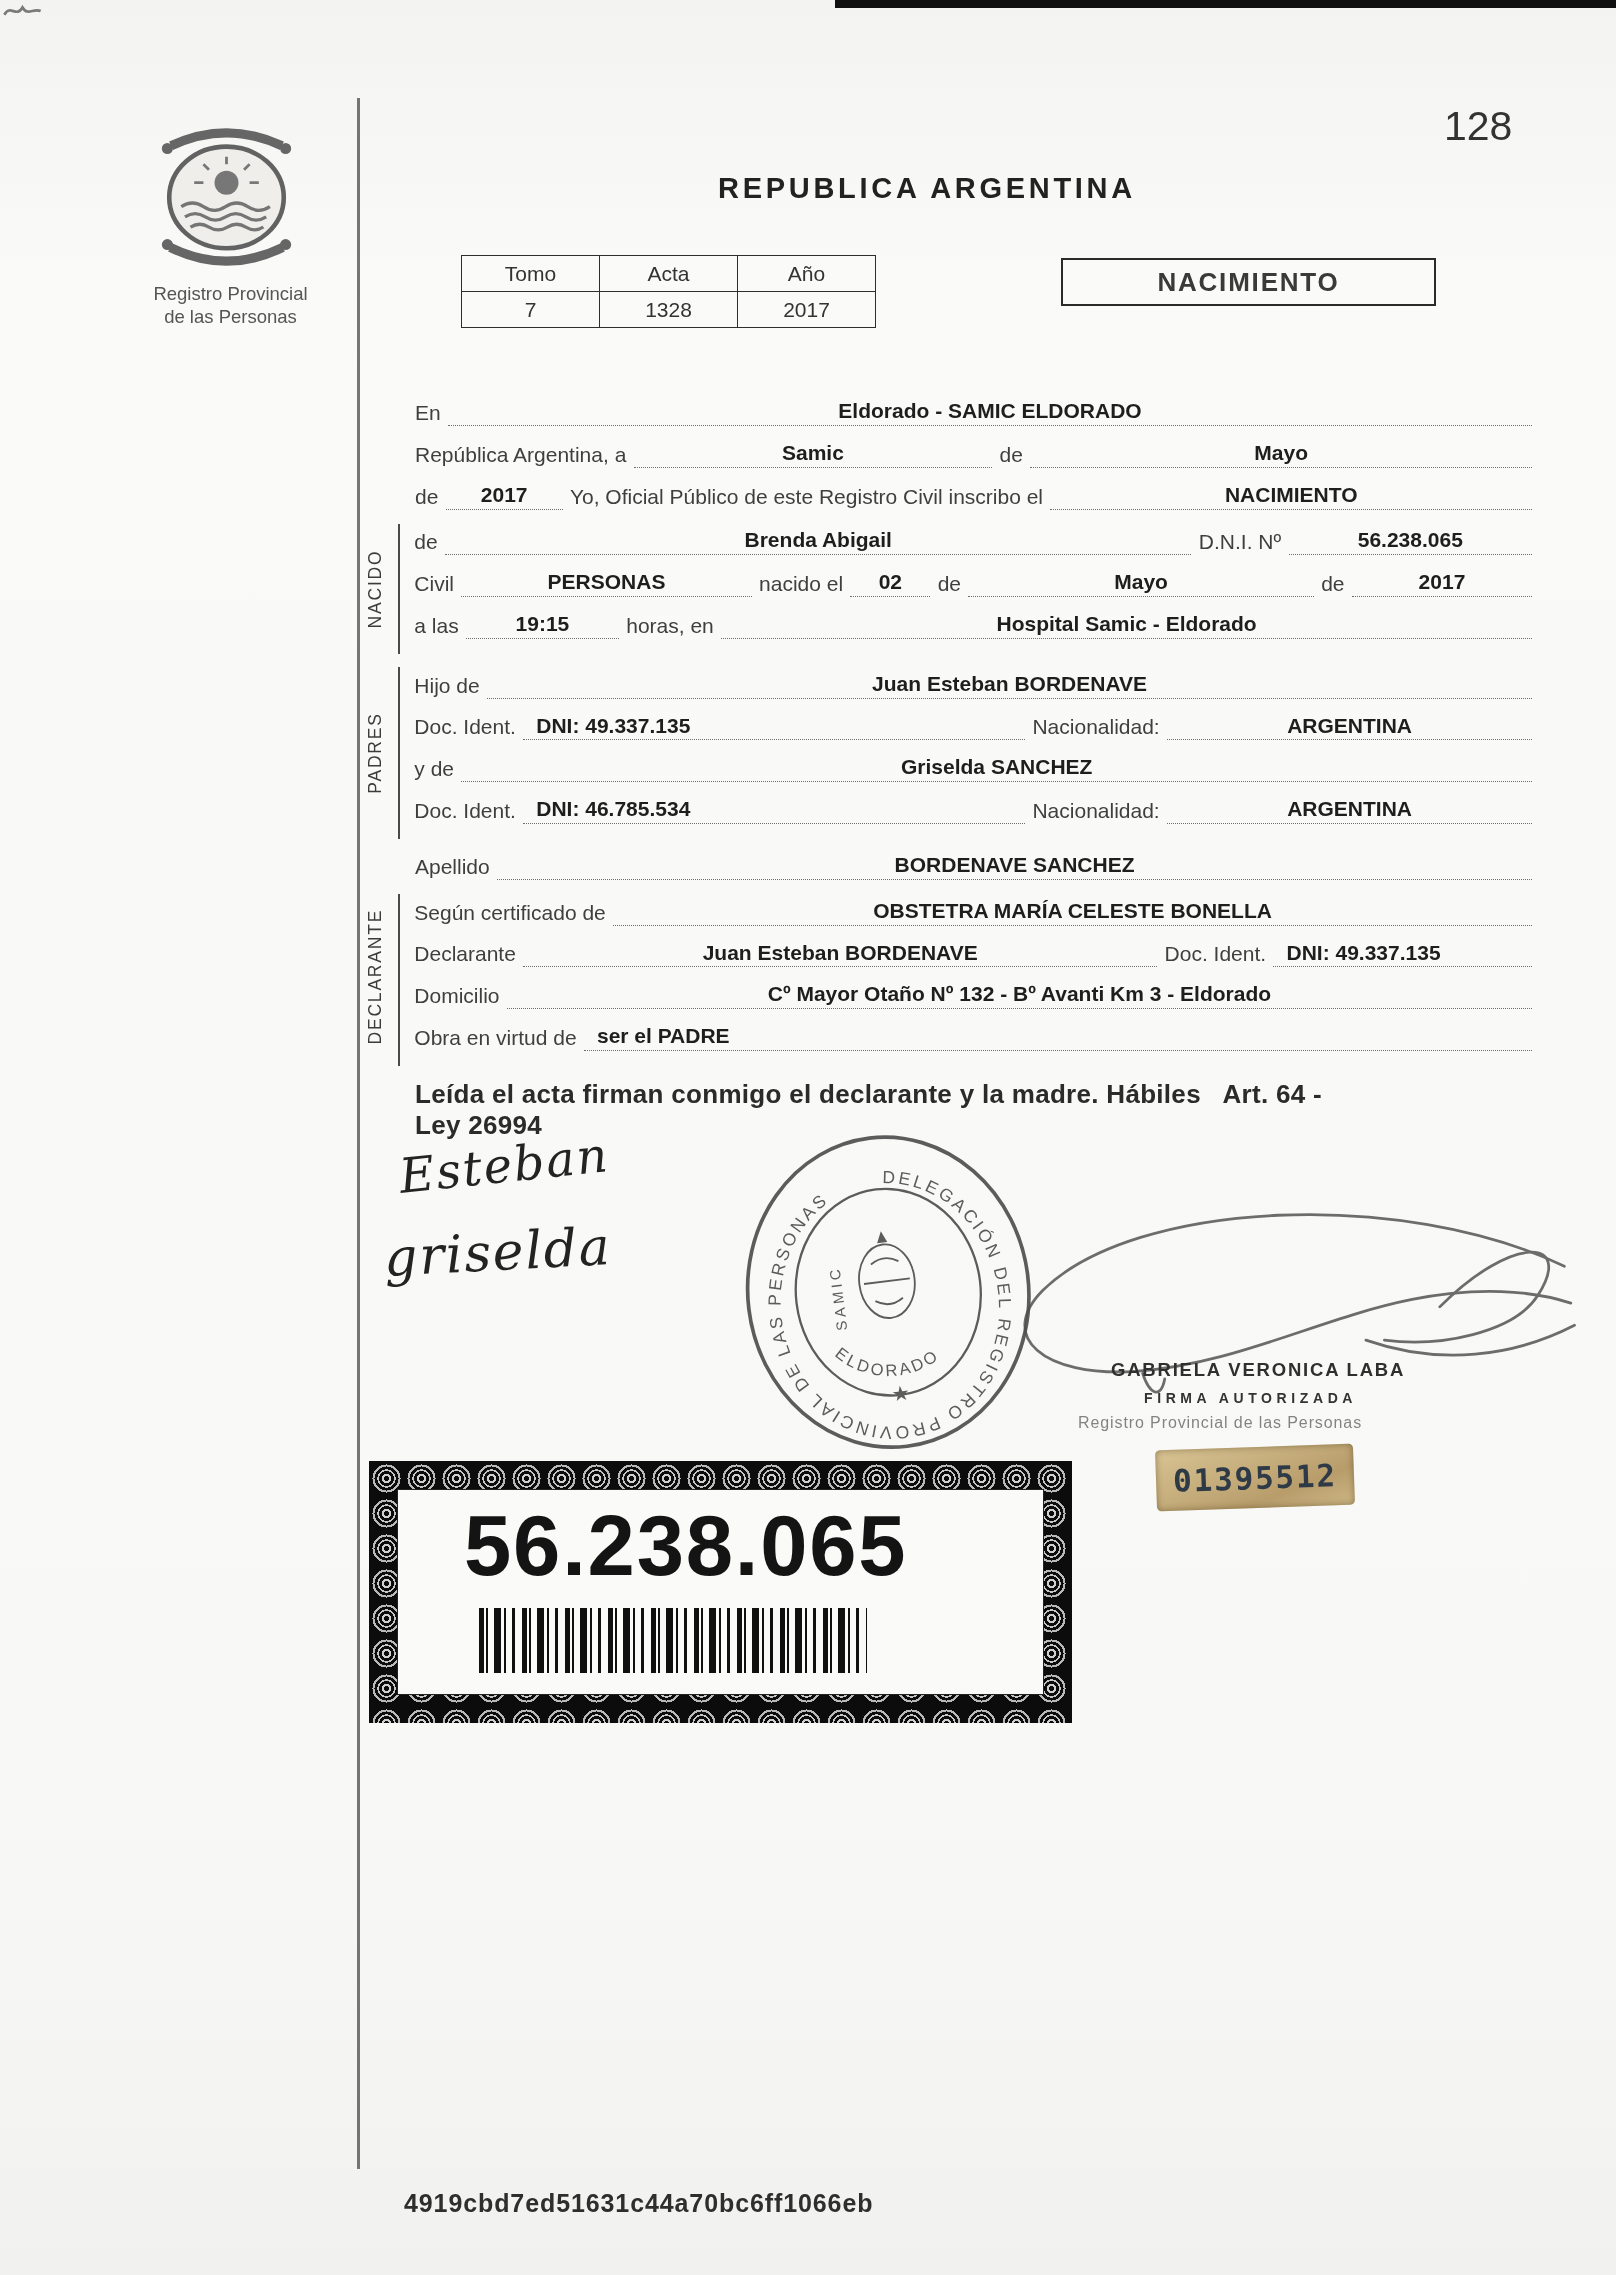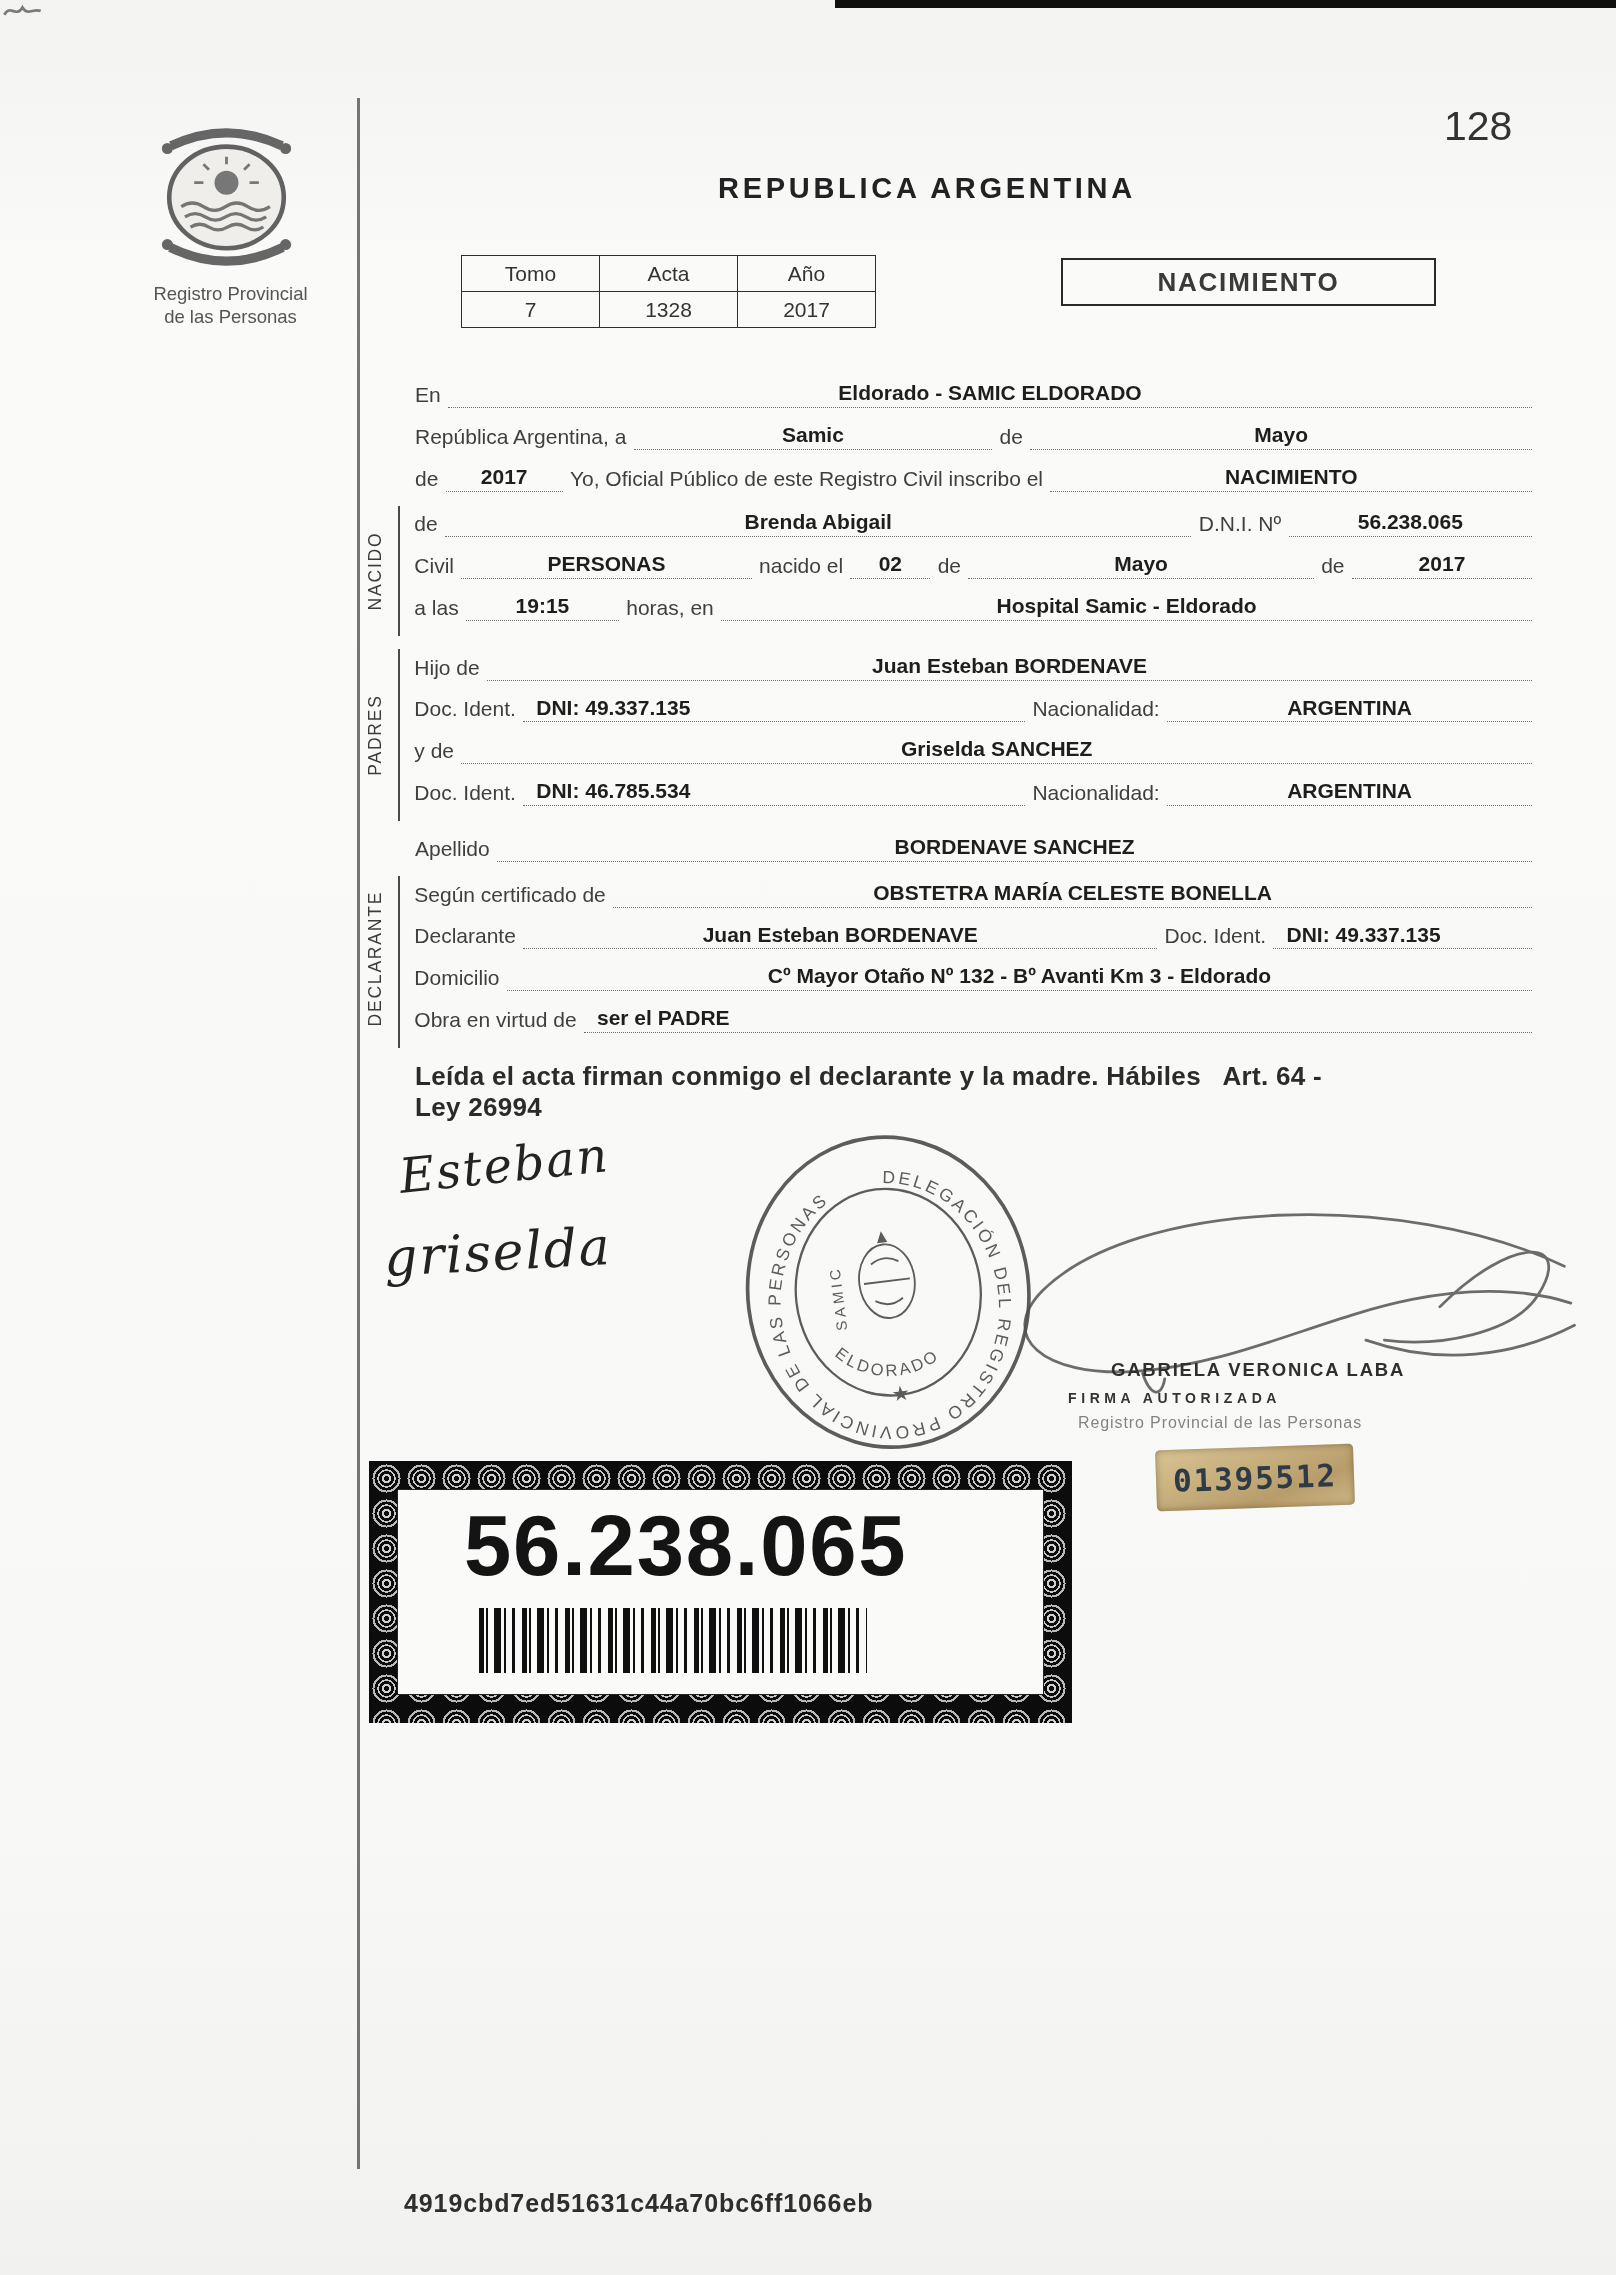--- a/index.html
+++ b/index.html
@@ -24,39 +24,39 @@
   
   #title{left:415px;top:172px;width:1024px;text-align:center;font-size:29px;font-weight:bold;letter-spacing:3.7px;color:#222;}
   
   #rectable{left:461px;top:249px;border-collapse:collapse;font-size:21px;color:#333;margin-top:6px;}
   #rectable td{border:1.8px solid #2e2e2e;width:137px;height:35px;text-align:center;padding:0;}
   
   #recbox{left:1061px;top:258px;width:371px;height:44px;border:2.8px solid #2a2a2a;
           display:flex;align-items:center;justify-content:center;
           font-size:26px;letter-spacing:1.8px;color:#3a3a3a;font-weight:600;}
   
-  #acta{left:415px;top:380px;width:1117px;}
+  #acta{left:415px;top:398px;width:1117px;}
   .row{display:flex;align-items:flex-end;gap:7.4px;margin-bottom:14px;font-size:21px;line-height:26px;color:#3f3f3f;}
   .lbl{white-space:nowrap;}
   .fill{flex:1;border-bottom:1.8px dotted #6e6e6e;text-align:center;font-weight:bold;color:#1e1e1e;
         padding:0 7.4px 0.9px;min-width:33px;white-space:nowrap;overflow:hidden;}
   .fill.left{text-align:left;padding-left:13px;}
   .section{position:relative;border-left:2.8px solid #4a4a4a;margin:5.5px 0 13px -17.5px;padding:3.7px 0 0.9px 14.8px;}
   .vlabel{position:absolute;left:-89px;top:50%;width:129px;text-align:center;
           transform:translateY(-50%) rotate(-90deg);font-size:17.5px;letter-spacing:1.8px;color:#3c3c3c;}
   #cierre{margin-top:13px;width:941px;font-weight:bold;font-size:26px;line-height:31px;color:#2b2b2b;letter-spacing:0.3px;}
   
   .sig{font-family:"DejaVu Serif",serif;font-style:italic;color:#232323;letter-spacing:1.8px;}
   #sig1{left:399px;top:1137px;font-size:48px;transform:rotate(-6deg);}
   #sig2{left:384px;top:1222px;font-size:52px;transform:rotate(-3deg);}
   
   #stamp{left:736px;top:1124px;width:305px;height:340px;transform:rotate(-7deg);opacity:.88;z-index:20;}
   
   #off-name{left:1091px;top:1359px;font-size:18.5px;font-weight:bold;letter-spacing:1.8px;color:#2f2f2f;z-index:26;margin-left:20px;}
-  #off-line2{left:1068px;top:1390px;font-size:14px;font-weight:bold;letter-spacing:4.6px;color:#333;z-index:26;}
+  #off-line2{left:1144px;top:1390px;font-size:14px;font-weight:bold;letter-spacing:4.6px;color:#333;z-index:26;}
   #off-line3{left:1078px;top:1414px;font-size:16px;font-weight:normal;letter-spacing:0.9px;color:#222;
              opacity:.55;filter:blur(0.6px);z-index:26;}
   #sigsvg{left:0;top:0;width:1617px;height:2275px;pointer-events:none;z-index:25;}
   
   #serial{left:1156px;top:1447px;width:198px;height:61px;transform:rotate(-2deg);
           background:linear-gradient(160deg,#d9c494,#b89d6b 70%,#cdb685);
           border-radius:4.6px;box-shadow:inset 0 0 7.4px rgba(60,45,10,.45);
           display:flex;align-items:center;justify-content:center;z-index:40;
           font-family:"DejaVu Sans Mono",monospace;font-weight:bold;font-size:31px;color:#2e3a46;letter-spacing:1.8px;}
   

